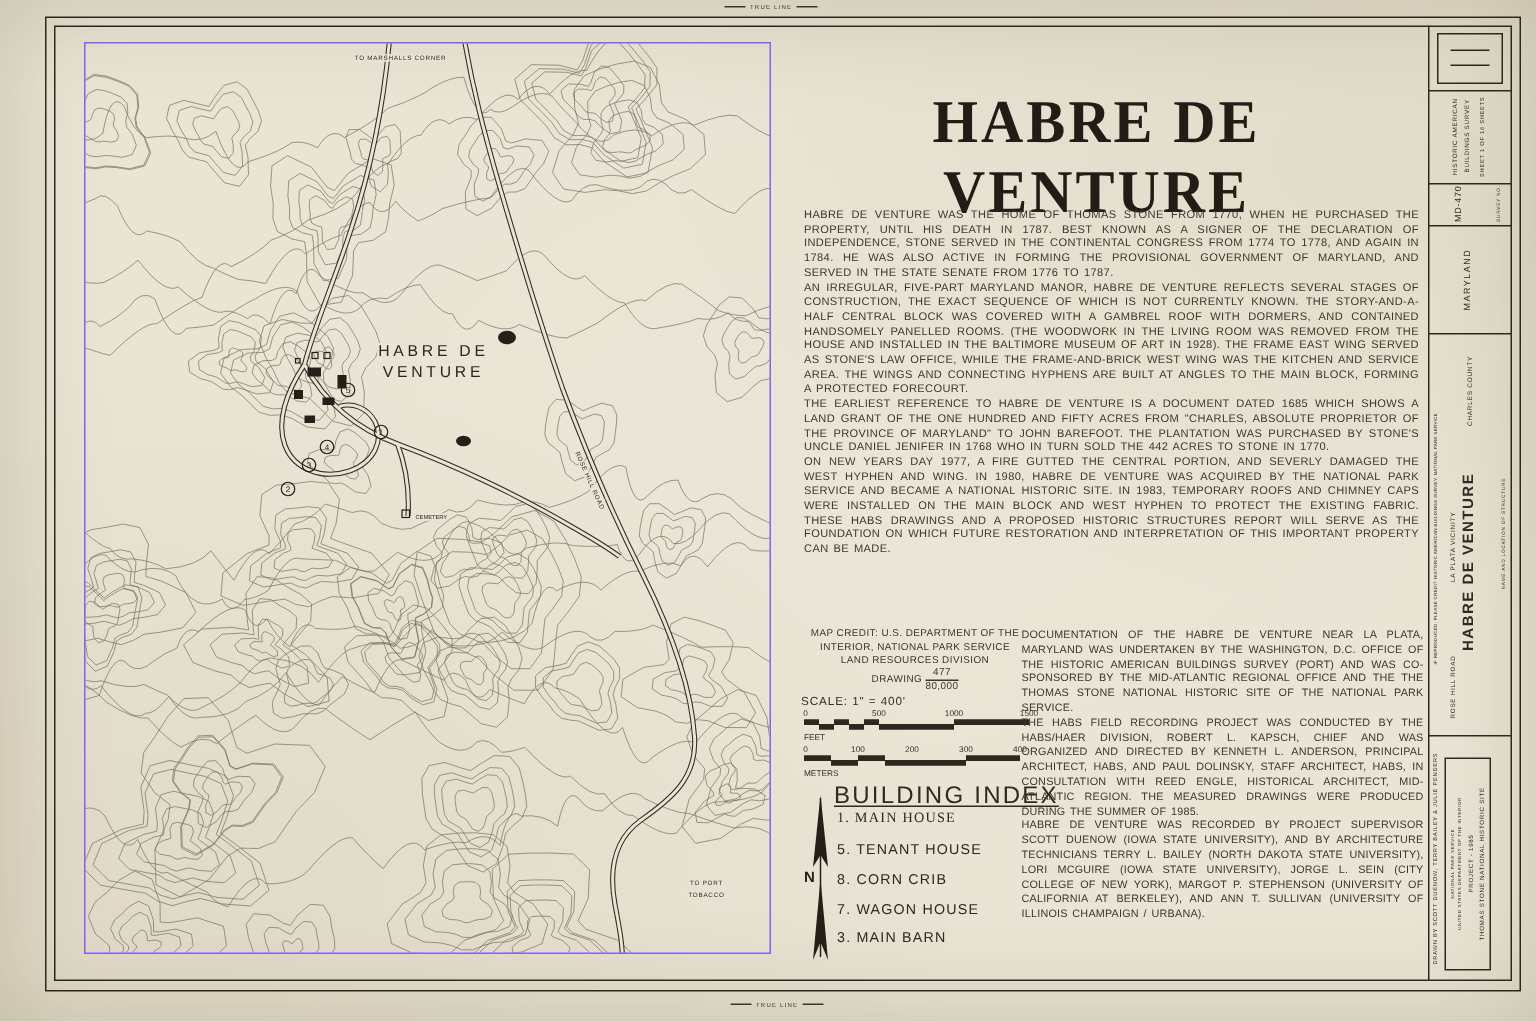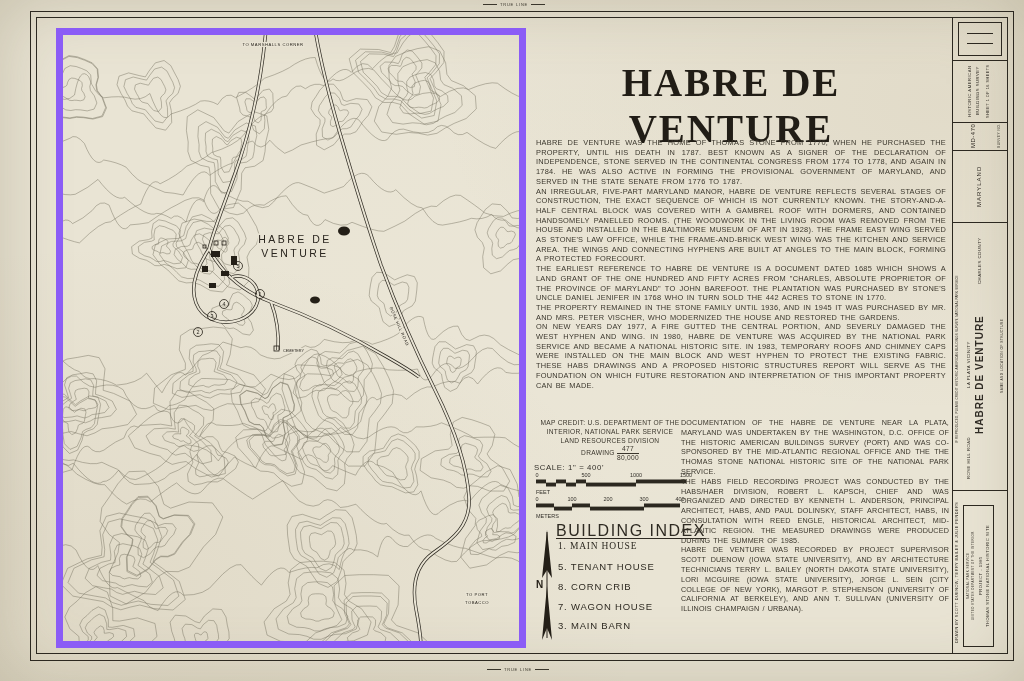--- a/index.html
+++ b/index.html
@@ -8,21 +8,21 @@
     background:
       radial-gradient(ellipse at 10% 88%, rgba(150,130,90,.10), transparent 42%),
       radial-gradient(ellipse at 92% 15%, rgba(150,130,90,.09), transparent 38%),
       radial-gradient(ellipse at 55% 45%, rgba(255,255,248,.06), transparent 60%);
     box-shadow:inset 0 0 70px rgba(110,100,70,.28);}
   .abs{position:absolute;}
   .border-outer{left:30px;top:11px;width:984px;height:650px;border:1.6px solid #2c2820;box-sizing:border-box;}
   .border-inner{left:36px;top:17px;width:972px;height:637px;border:1px solid #2c2820;box-sizing:border-box;}
   .vline{width:0;border-left:1px solid #2c2820;}
   .hline{height:0;border-top:1px solid #2c2820;}
-  .map-panel{left:56px;top:28px;width:456px;height:606px;border:7px solid #8b5cf6;box-sizing:content-box;background:transparent;}
+  .map-panel{left:56px;top:28px;width:456px;height:606px;border:1px solid #8b5cf6;box-sizing:content-box;background:transparent;}
   .contour{fill:none;stroke:#75705f;stroke-width:.55;opacity:.85;}
   .maplabel{fill:#2a261f;paint-order:stroke;stroke:#e9e4d4;stroke-width:2px;font-family:"Liberation Sans",sans-serif;}
   .site-title{font-size:10.5px;letter-spacing:2.5px;stroke-width:3px;}
   .tiny-map{font-size:4.2px;letter-spacing:.5px;}
   .num{font-size:5.4px;letter-spacing:0;stroke-width:0;}
   .page-title{left:516px;top:60px;width:430px;text-align:center;
     font-family:"Liberation Serif",serif;font-weight:700;font-size:39px;letter-spacing:2px;color:#211d16;transform:scaleY(1.04);}
   .h-col{left:536px;top:138px;width:410px;}
   .d-col{left:681px;top:418px;width:268px;}
   .p{margin:0;font-size:7.4px;line-height:9.7px;letter-spacing:.25px;word-spacing:1px;text-align:justify;color:#3a362c;}
@@ -259,21 +259,20 @@
   <text class="maplabel tiny-map" x="414" y="569" text-anchor="middle">TOBACCO</text>
 </svg>
 </div>
 
 <div class="abs page-title">HABRE DE VENTURE</div>
 
 <div class="abs h-col">
   <p class="p">HABRE DE VENTURE WAS THE HOME OF THOMAS STONE FROM 1770, WHEN HE PURCHASED THE PROPERTY, UNTIL HIS DEATH IN 1787.  BEST KNOWN AS A SIGNER OF THE DECLARATION OF INDEPENDENCE, STONE SERVED IN THE CONTINENTAL CONGRESS FROM 1774 TO 1778, AND AGAIN IN 1784. HE WAS ALSO ACTIVE IN FORMING THE PROVISIONAL GOVERNMENT OF MARYLAND, AND SERVED IN THE STATE SENATE FROM 1776 TO 1787.</p>
   <p class="p">AN IRREGULAR, FIVE-PART MARYLAND MANOR, HABRE DE VENTURE REFLECTS SEVERAL STAGES OF CONSTRUCTION, THE EXACT SEQUENCE OF WHICH IS NOT CURRENTLY KNOWN. THE STORY-AND-A-HALF CENTRAL BLOCK WAS COVERED WITH A GAMBREL ROOF WITH DORMERS, AND CONTAINED HANDSOMELY PANELLED ROOMS. (THE WOODWORK IN THE LIVING ROOM WAS REMOVED FROM THE HOUSE AND INSTALLED IN THE BALTIMORE MUSEUM OF ART IN 1928). THE FRAME EAST WING SERVED AS STONE'S LAW OFFICE, WHILE THE FRAME-AND-BRICK WEST WING WAS THE KITCHEN AND SERVICE AREA. THE WINGS AND CONNECTING HYPHENS ARE BUILT AT ANGLES TO THE MAIN BLOCK, FORMING A PROTECTED FORECOURT.</p>
   <p class="p">THE EARLIEST REFERENCE TO HABRE DE VENTURE IS A DOCUMENT DATED 1685 WHICH SHOWS A LAND GRANT OF THE ONE HUNDRED AND FIFTY ACRES FROM "CHARLES, ABSOLUTE PROPRIETOR OF THE PROVINCE OF MARYLAND" TO JOHN BAREFOOT. THE PLANTATION WAS PURCHASED BY STONE'S UNCLE DANIEL JENIFER IN 1768 WHO IN TURN SOLD THE 442 ACRES TO STONE IN 1770.</p>
-  <p class="p">THE PROPERTY REMAINED IN THE STONE FAMILY UNTIL 1936, AND IN 1945 IT WAS PURCHASED BY MR. AND MRS. PETER VISCHER, WHO MODERNIZED THE HOUSE AND RESTORED THE GARDENS.</p>
   <p class="p">ON NEW YEARS DAY 1977, A FIRE GUTTED THE CENTRAL PORTION, AND SEVERLY DAMAGED THE WEST HYPHEN AND WING. IN 1980, HABRE DE VENTURE WAS ACQUIRED BY THE NATIONAL PARK SERVICE AND BECAME A NATIONAL HISTORIC SITE.  IN 1983, TEMPORARY ROOFS AND CHIMNEY CAPS WERE INSTALLED ON THE MAIN BLOCK AND WEST HYPHEN TO PROTECT THE EXISTING FABRIC. THESE HABS DRAWINGS AND A PROPOSED HISTORIC STRUCTURES REPORT WILL SERVE AS THE FOUNDATION ON WHICH FUTURE RESTORATION AND INTERPRETATION OF THIS IMPORTANT PROPERTY CAN BE MADE.</p>
 </div>
 
 <div class="abs credit-blk">
   <div>MAP CREDIT: U.S. DEPARTMENT OF THE</div>
   <div>INTERIOR, NATIONAL PARK SERVICE</div>
   <div>LAND RESOURCES DIVISION</div>
   <div>
     <span>DRAWING</span>
     <span class="frac">

